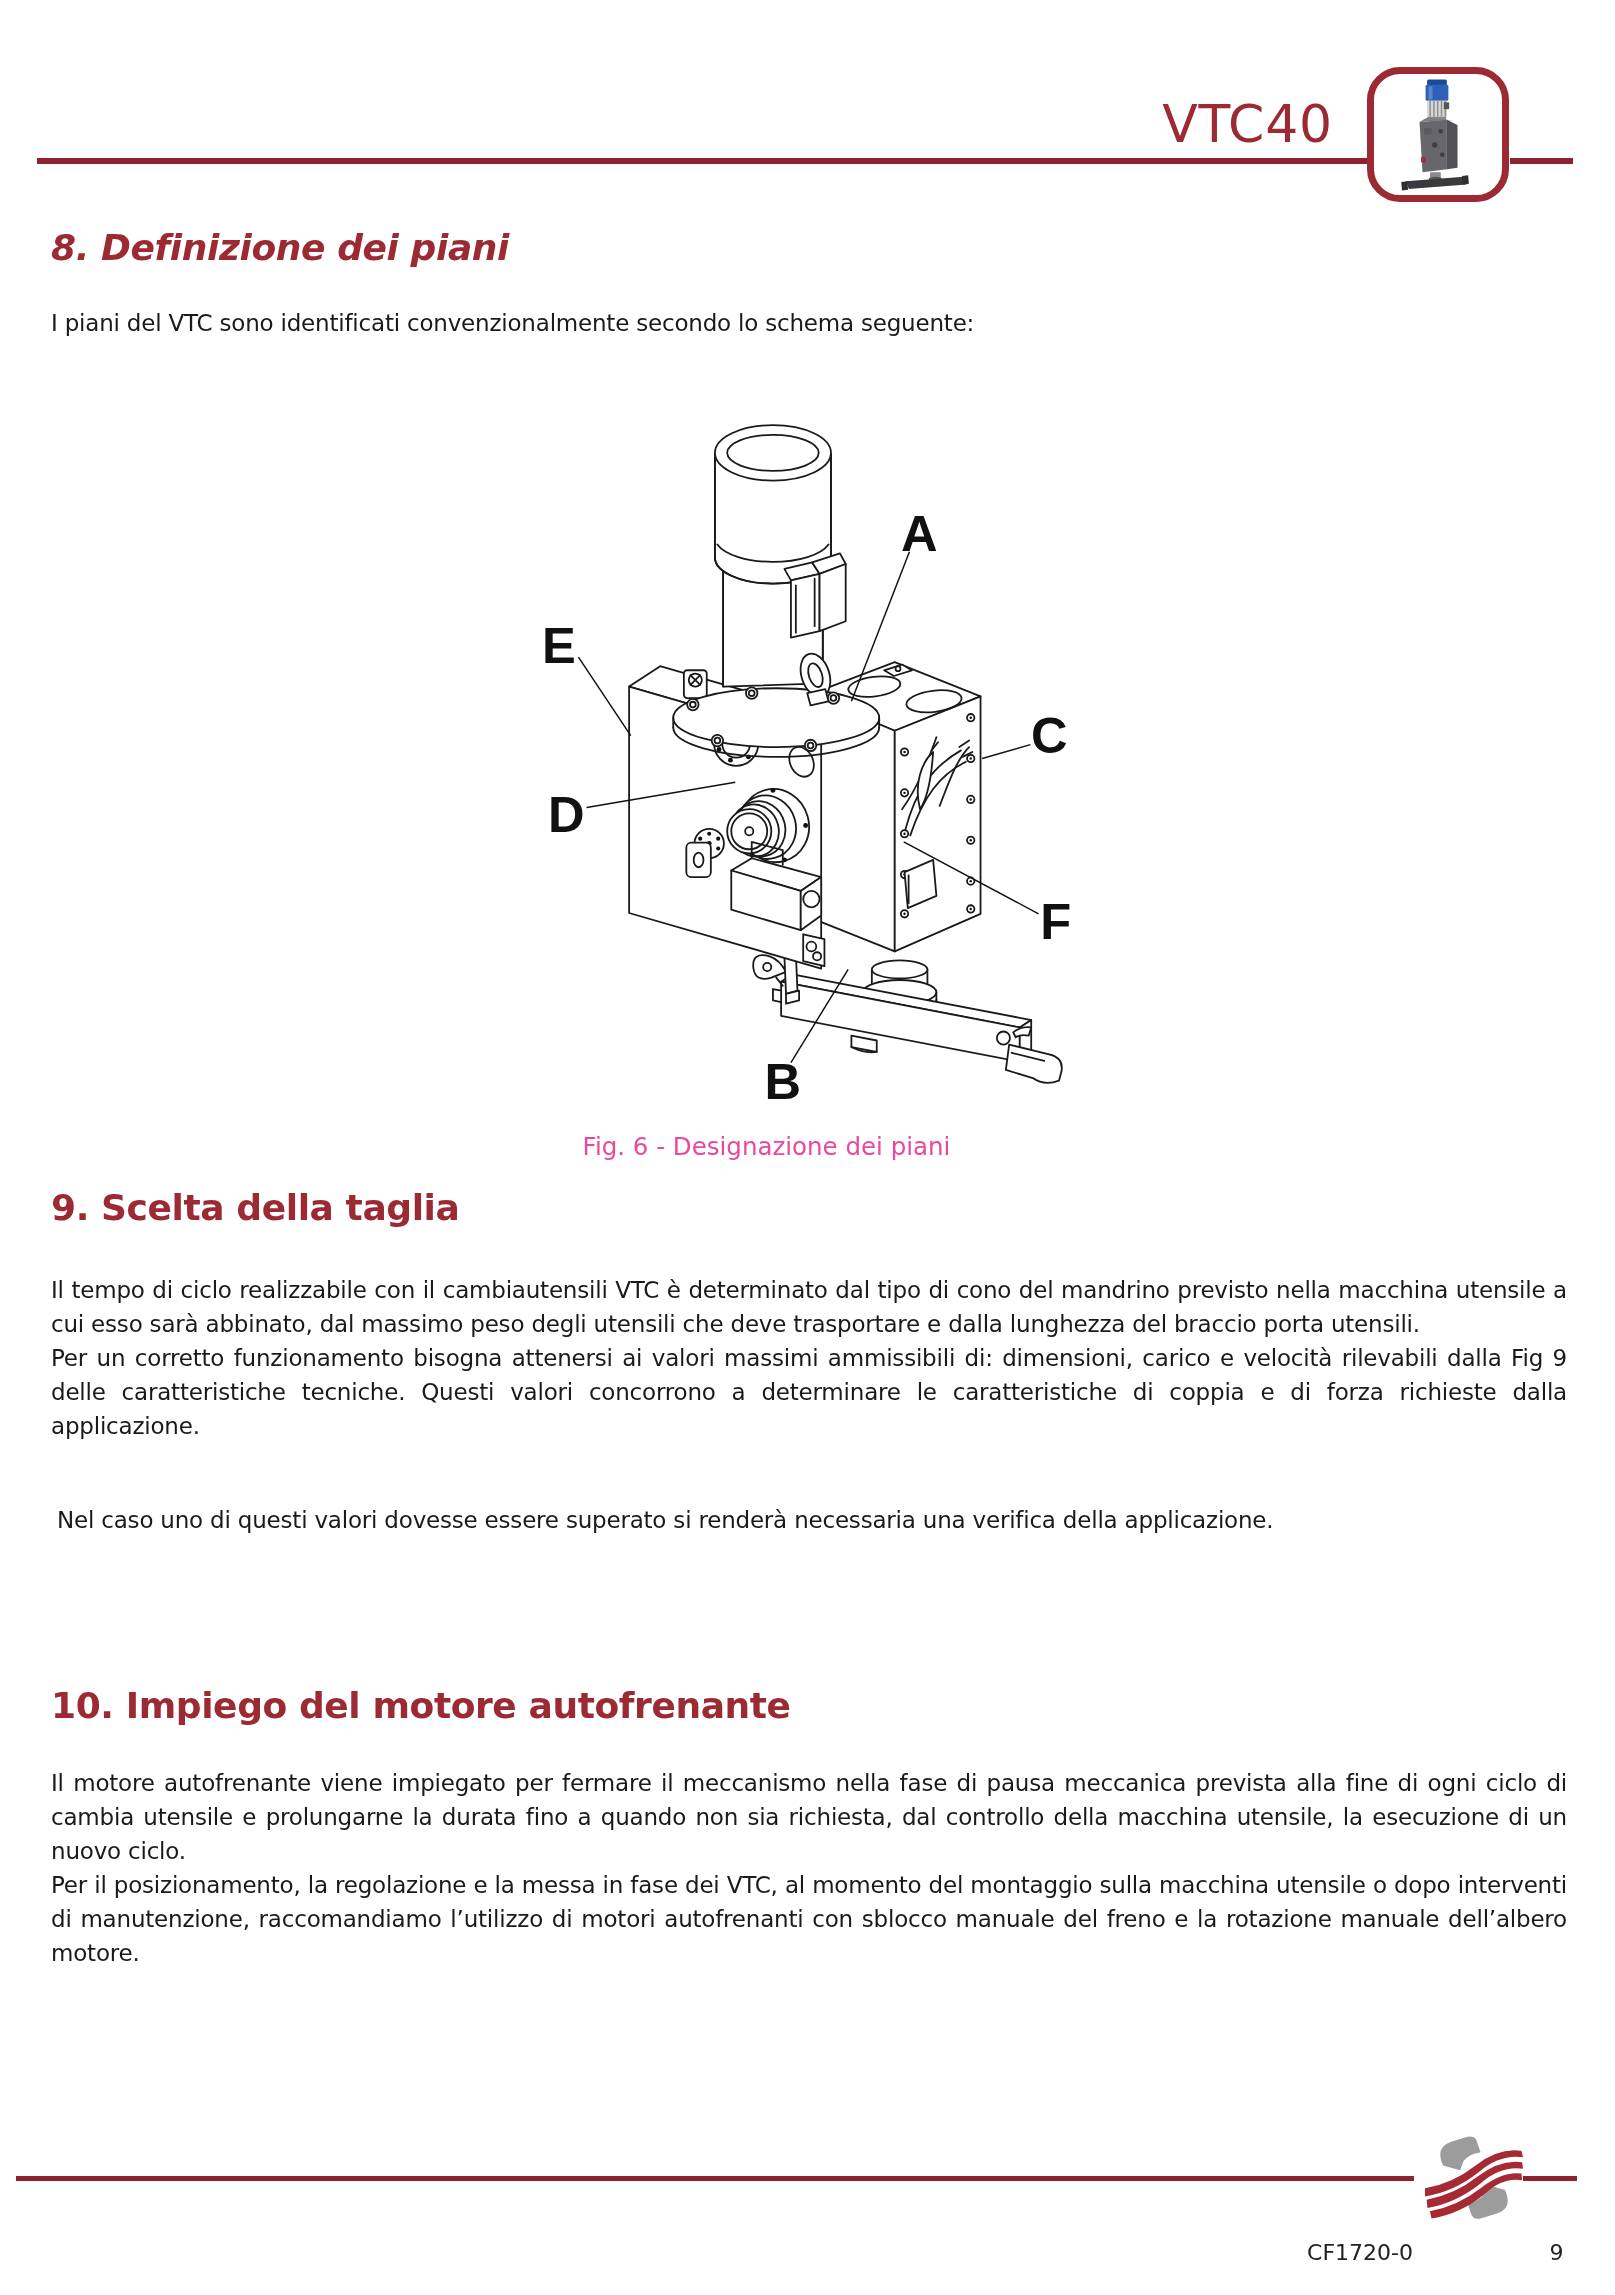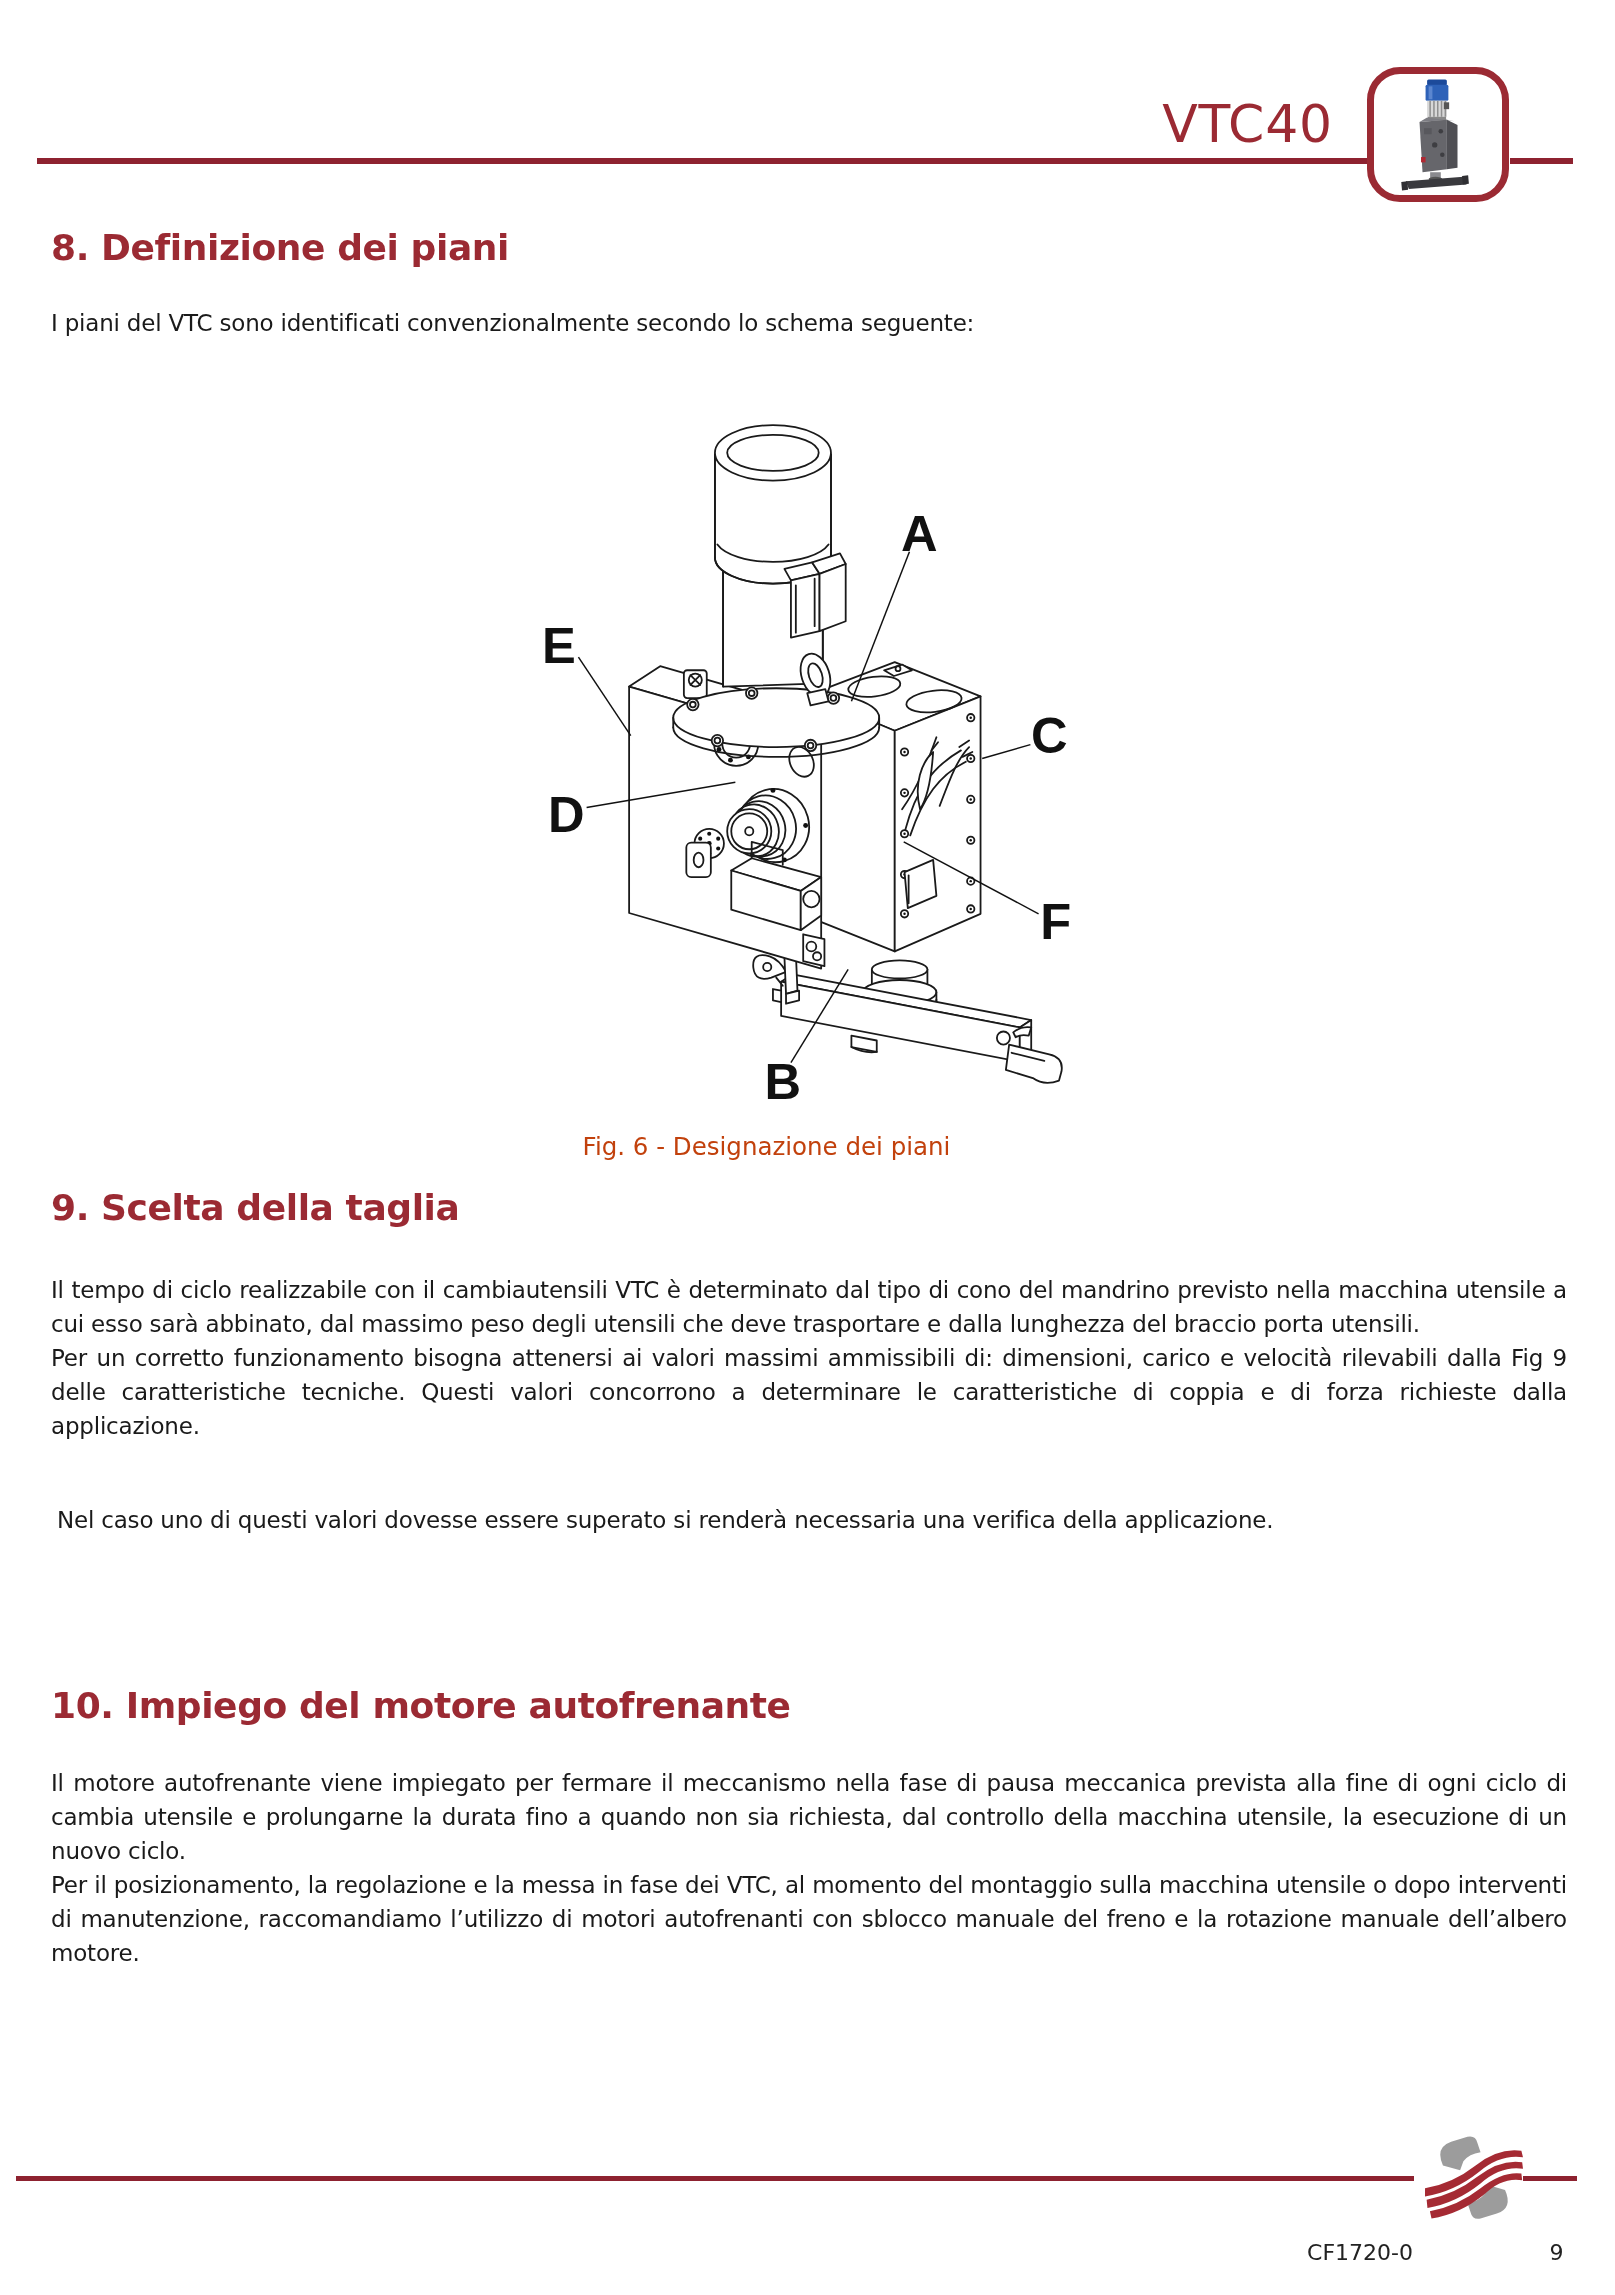--- a/index.html
+++ b/index.html
@@ -13,21 +13,21 @@
   .accent{color:#9b2a33;}
   .h-title{font-size:52px;font-weight:400;color:#9b2a33;letter-spacing:0.8px;line-height:1;}
   .logo-box{
     width:128px;height:121px;border:7.4px solid #9b2a33;border-radius:33px;
     background:#ffffff;display:flex;align-items:center;justify-content:center;
   }
   h2.sec{font-size:36px;font-weight:700;margin:0;letter-spacing:-0.4px;}
   .body-text{font-size:23px;line-height:34px;letter-spacing:-0.2px;width:1516px;}
   .body-text p{margin:0;text-align:justify;}
   .single-line{text-align:left !important;}
-  .caption{font-size:24.5px;color:#c2410c;}
+  .caption{font-size:24.5px;color:#ec4899;}
   .footer-text{font-size:22px;color:#222;margin-top:48px;}
   .fig-label{font-family:"Liberation Sans","DejaVu Sans",sans-serif;font-weight:600;font-size:62px;fill:#111;}
   svg .ln{stroke:#1a1a1a;stroke-width:2.2;fill:none;stroke-linejoin:round;stroke-linecap:round;}
   svg .lnw{stroke:#1a1a1a;stroke-width:2.2;fill:#ffffff;stroke-linejoin:round;}
   svg .dot{fill:#111;stroke:none;}
   svg .leader{stroke:#111;stroke-width:1.8;fill:none;}
 </style>
 </head>
 <body>
 
@@ -61,21 +61,21 @@
     <rect x="36" y="66" width="10" height="8" fill="#58585d"></rect>
     <rect x="32" y="104" width="6" height="7" fill="#b02832"></rect>
     <rect x="44" y="124" width="14" height="8" fill="#8a8a8e"></rect>
     <ellipse cx="51" cy="133" rx="9" ry="3" fill="#555"></ellipse>
     <polygon points="12,136 88,130 92,140 16,146" fill="#3a3a3e"></polygon>
     <polygon points="6,137 14,136 15,147 7,148" fill="#2f2f33"></polygon>
     <polygon points="86,129 94,128 95,139 87,140" fill="#2f2f33"></polygon>
   </svg>
 </div>
 
-<h2 class="sec accent abs" style="left:51px;top:227px;">8. Definizione dei piani</h2>
+<h2 class="sec accent abs" style="left:51px;top:227px;font-style:italic;">8. Definizione dei piani</h2>
 
 <div class="body-text abs" style="left:51px;top:306px;">
   <p class="single-line">I piani del VTC sono identificati convenzionalmente secondo lo schema seguente:</p>
 </div>
 
 <svg class="abs" style="left:482px;top:384px;" width="662" height="736" viewBox="0 0 810 900">
 
   <g>
     <path class="lnw" d="M400,380 L505,340 L610,382 L505,424 Z"></path>
     <path class="lnw" d="M400,380 L505,424 L505,694 L400,652 Z"></path>

